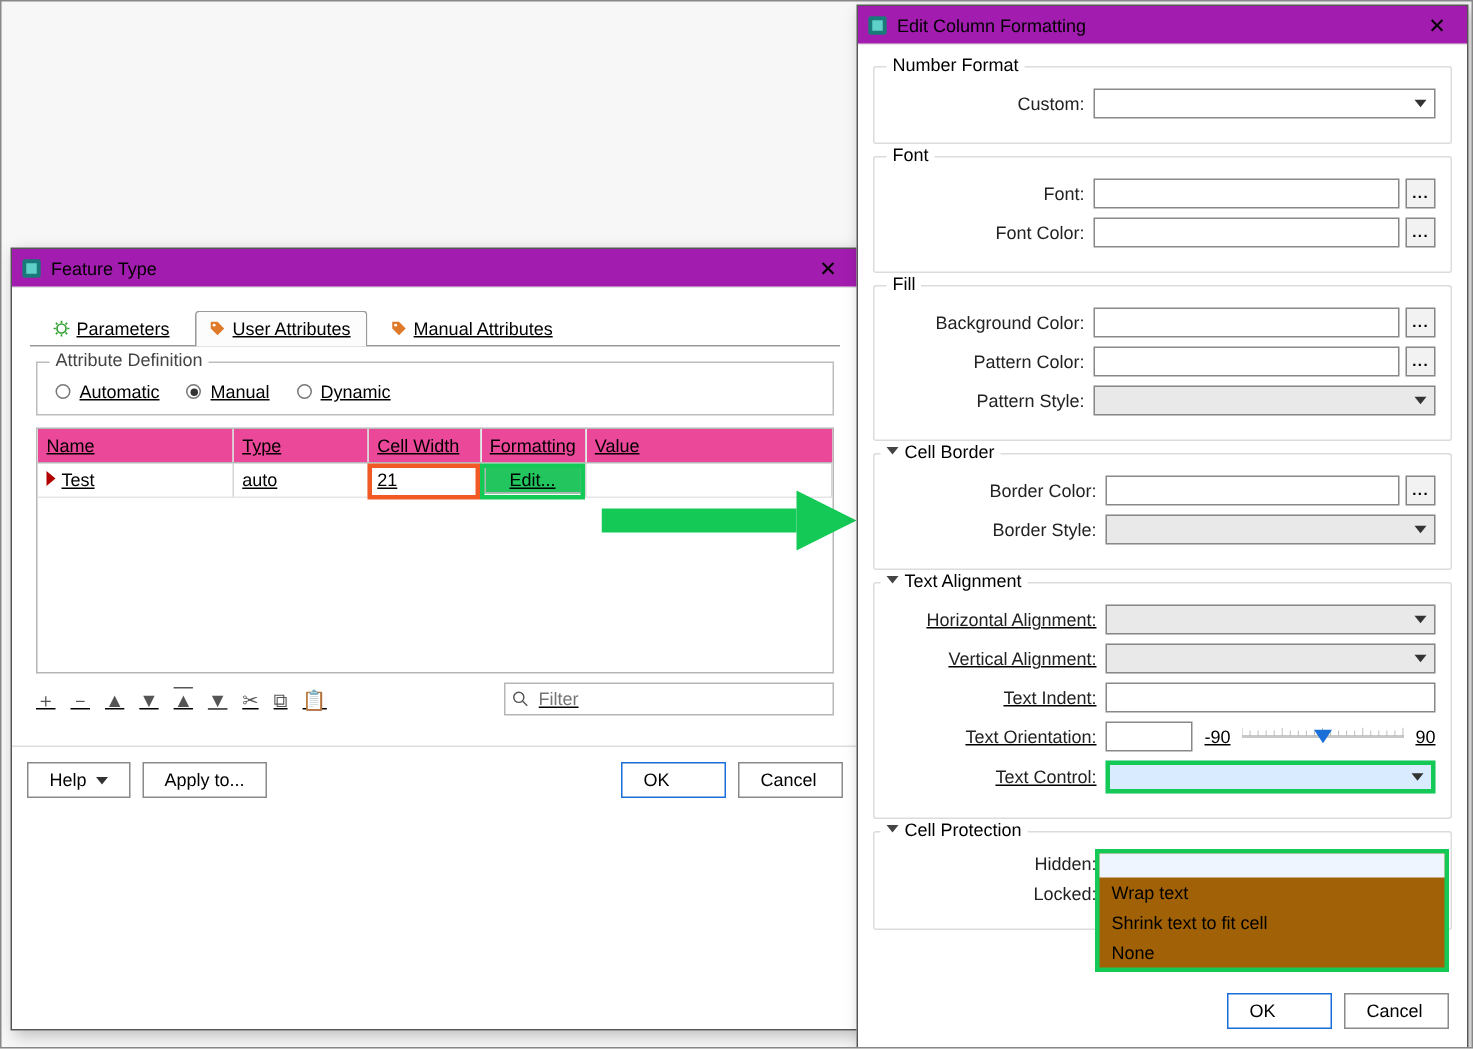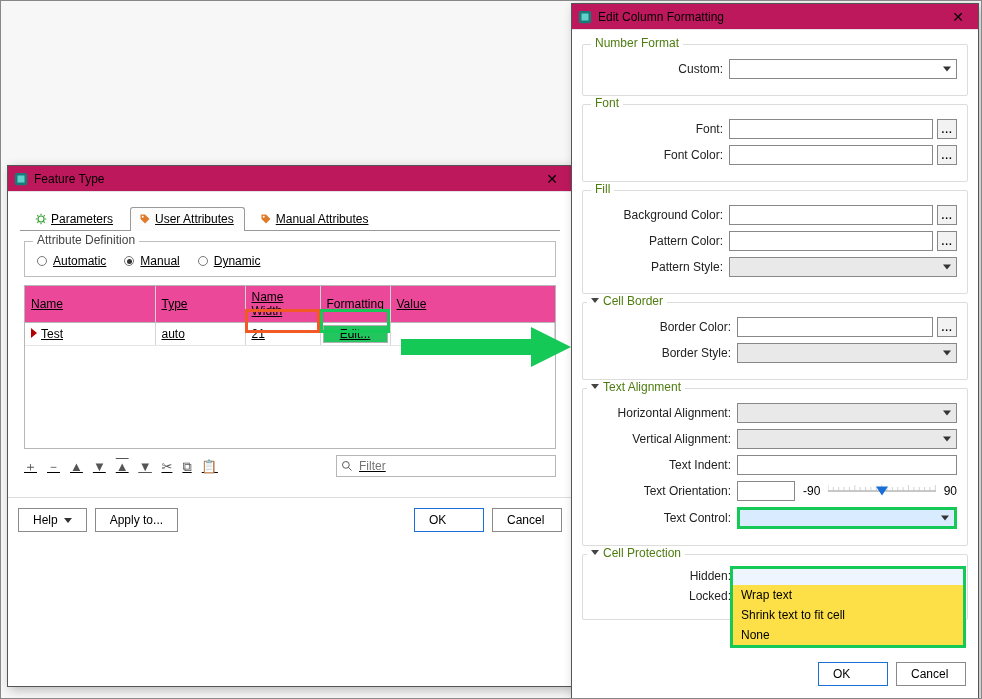--- a/index.html
+++ b/index.html
@@ -22,21 +22,21 @@
     border: 1px solid #555;
     box-shadow: 3px 3px 10px rgba(0,0,0,0.25);
   }
   .titlebar {
     height: 26px;
     display: flex;
     align-items: center;
     padding: 0 6px;
     font-size: 12px;
     color: #000;
-    background: #be185d;
+    background: #a21caf;
     border-bottom: 1px solid #e4e4e4;
   }
   .title-icon {
     width: 14px;
     height: 14px;
     display: inline-flex;
     align-items: center;
     justify-content: center;
     margin-right: 6px;
   }
@@ -254,21 +254,21 @@
     margin: 8px 0;
     position: relative;
   }
   .section-title {
     position: absolute;
     top: -9px;
     left: 8px;
     background: #fff;
     padding: 0 4px;
     font-size: 12px;
-    color: #4d7c0f;
+    color: #000000;
   }
   .disclosure {
     width: 0; height: 0;
     border-left: 4px solid transparent;
     border-right: 4px solid transparent;
     border-top: 5px solid #444;
     margin-right: 4px;
     display: inline-block;
     vertical-align: 2px;
   }
@@ -344,21 +344,21 @@
   .slider .ticks { position:absolute; left:0; right:0; top:3px; height:10px; }
   .slider .handle {
     position:absolute; top:50%; transform:translate(-50%,-50%);
     width:0;height:0;
     border-left:6px solid transparent;border-right:6px solid transparent;border-top:9px solid #1a6ed8;
   }
   
   .dd-popup {
     position: absolute;
     border: 3px solid #15c956;
-    background: #fde047;
+    background: #a16207;
     z-index: 50;
   }
   .dd-item {
     padding: 3px 8px;
     font-size: 12px;
     cursor: pointer;
   }
   .dd-item.hover { background: #eef5ff; }
   .combo.open-green { border: 3px solid #15c956; background: #d9ecff; }
   .ecf-bottom {
@@ -427,21 +427,21 @@
           </span>
       </div>
     </div>
 
     <div class="attr-table-wrap">
       <table class="attr-table">
         <thead>
           <tr>
             <th class="col-name">Name</th>
             <th class="col-type">Type</th>
-            <th class="col-cellwidth">Name Width</th>
+            <th class="col-cellwidth">Cell Width</th>
             <th class="col-formatting">Formatting</th>
             <th class="col-value">Value</th>
           </tr>
         </thead>
         <tbody>
           <tr>
             <td><span class="row-tri"></span><span>Test</span></td>
             <td>auto</td>
             <td>21</td>
             <td style="padding:2px;">
@@ -570,21 +570,21 @@
           </div>
       </div>
       <div class="form-row">
         <label>Border Style:</label>
         <div class="ctl-in">
             <div class="combo"></div>
           </div>
       </div>
     </div>
 
-    <div class="section" style="padding-left:18px;">
+    <div class="section" style="padding-left:18px;text-decoration:underline;">
       <span class="section-title" style="left:4px;"><span class="disclosure"></span><span>Text Alignment</span></span>
       <div class="form-row">
         <label>Horizontal Alignment:</label>
         <div class="ctl-in">
             <div class="combo"></div>
           </div>
       </div>
       <div class="form-row">
         <label>Vertical Alignment:</label>
         <div class="ctl-in">

